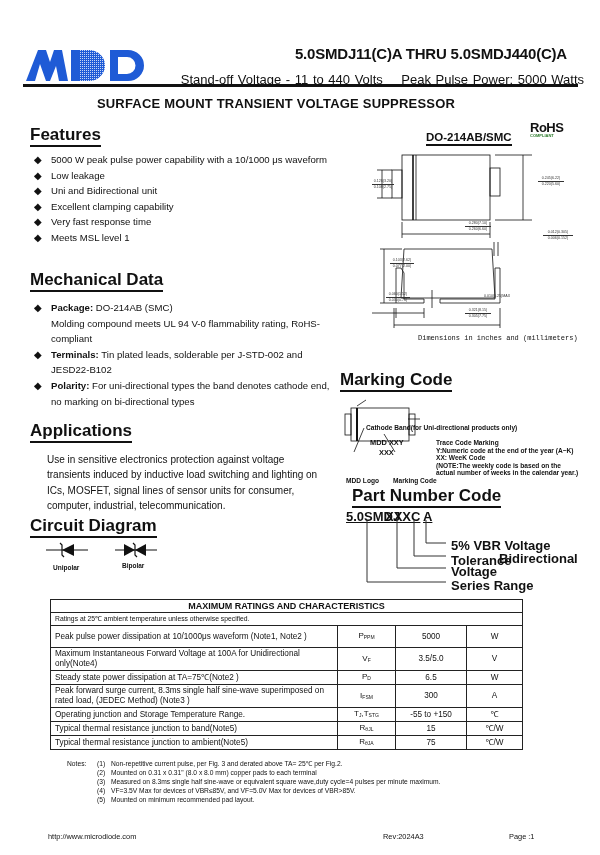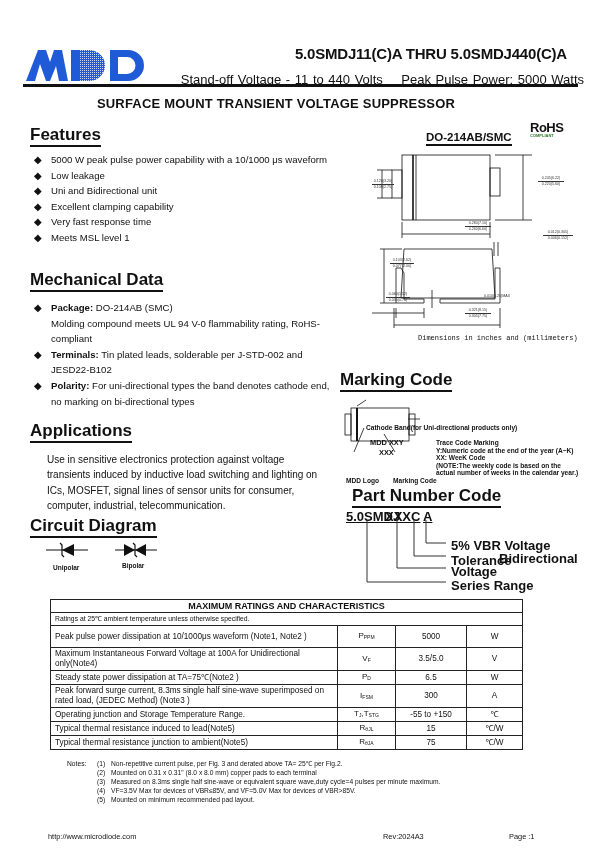--- a/index.html
+++ b/index.html
@@ -285,21 +285,21 @@
     <td class="c">300</td>
     <td class="c">A</td>
   </tr>
   <tr>
     <td>Operating junction and Storage Temperature Range.</td>
     <td class="c sym"><span>T</span><sub>J</sub><span>,T</span><sub>STG</sub></td>
     <td class="c">-55 to +150</td>
     <td class="c">℃</td>
   </tr>
   <tr>
-    <td>Typical thermal resistance induced to lead(Note5)</td>
+    <td>Typical thermal resistance junction to band(Note5)</td>
     <td class="c sym"><span>R</span><sub>θJL</sub></td>
     <td class="c">15</td>
     <td class="c">℃/W</td>
   </tr>
   <tr>
     <td>Typical thermal resistance junction to ambient(Note5)</td>
     <td class="c sym"><span>R</span><sub>θJA</sub></td>
     <td class="c">75</td>
     <td class="c">℃/W</td>
   </tr>

